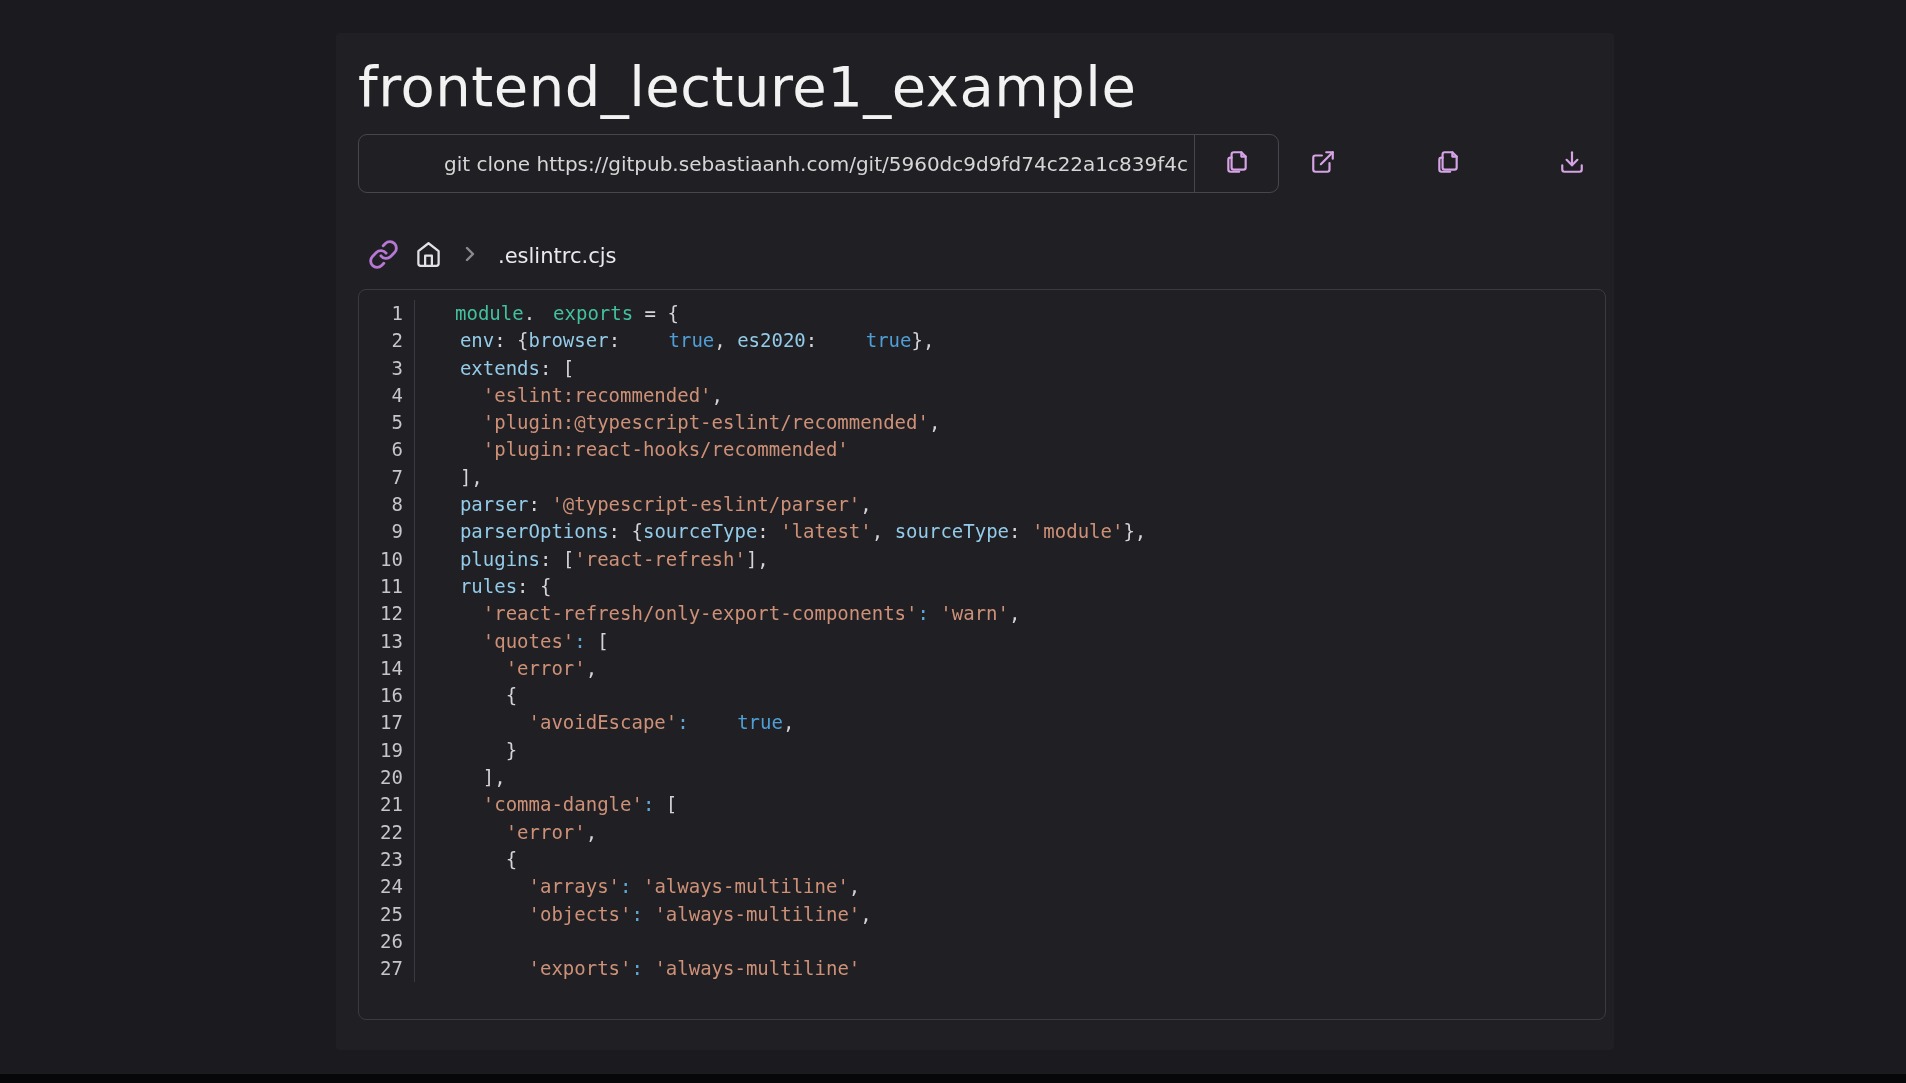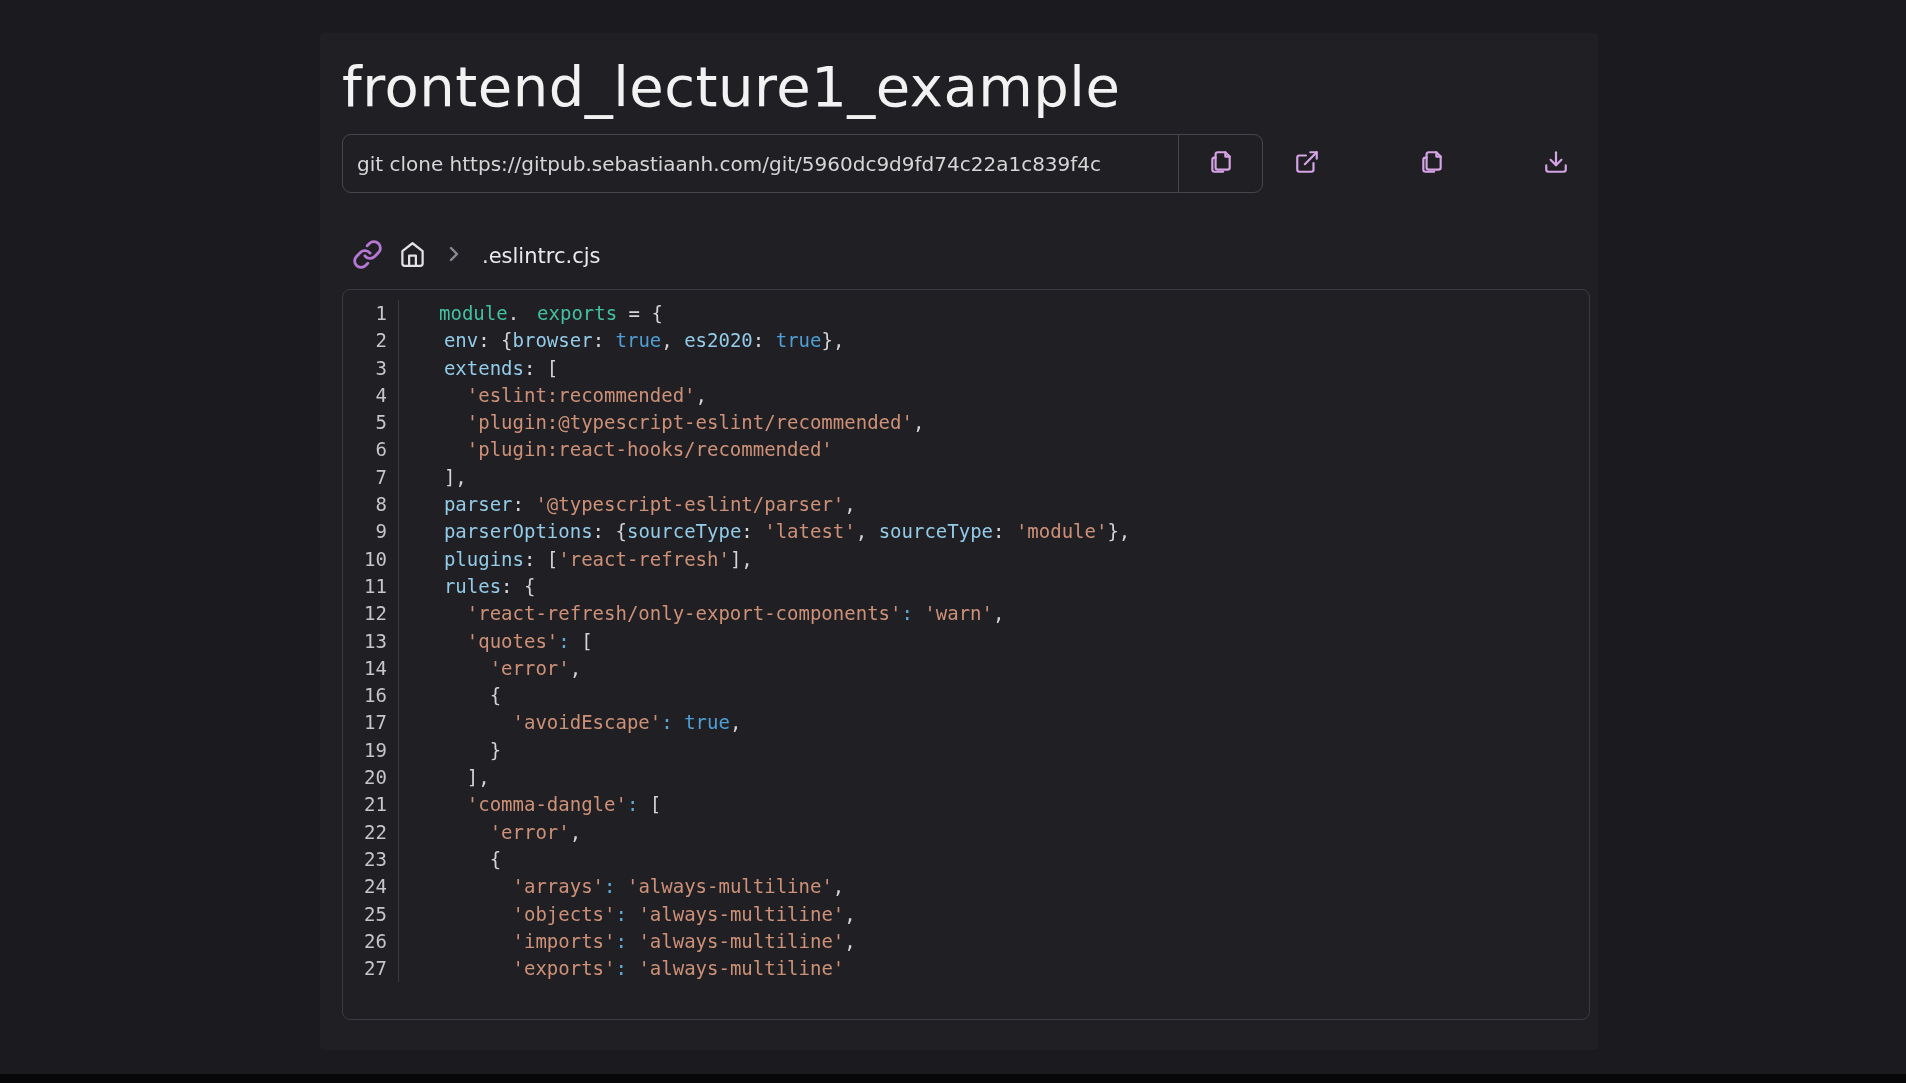--- a/index.html
+++ b/index.html
@@ -7,43 +7,43 @@
     --border:#46464e; --panel-border:#3a3a42;
     --accent:#d6a3e6; --chain:#b678d4;
     --text:#f2f2f2; --muted:#8a8a92; --input-text:#d6d6d6;
     --ln:#c5c5ca; --tok-p:#d4d4d8; --tok-k:#93cbe8; --tok-b:#4f9fd6;
     --tok-s:#ce9178; --tok-f:#43c0a0; --tok-c:#5fa8d6;
   }
   *{box-sizing:border-box;margin:0;padding:0;}
   html,body{width:1906px;height:1083px;overflow:hidden;}
   body{background:var(--bg);font-family:"DejaVu Sans","Liberation Sans",sans-serif;position:relative;}
   .bottom-strip{position:absolute;left:0;bottom:0;width:100%;height:9px;background:var(--strip);}
-  .card{position:absolute;left:320px;top:33px;width:1278px;height:1017px;background:var(--card);border-radius:4px;padding:0 22px;}
+  .card{position:absolute;left:336px;top:33px;width:1278px;height:1017px;background:var(--card);border-radius:4px;padding:0 22px;}
   .page-title{color:var(--text);font-size:56px;font-weight:400;letter-spacing:0.5px;padding-top:18px;line-height:72px;white-space:nowrap;}
   
   .clone-row{display:flex;align-items:stretch;height:59px;margin-top:11px;}
   .input-group{display:flex;width:921px;flex:0 0 921px;}
-  .clone-input{flex:1;min-width:0;background:transparent;border:1px solid var(--border);border-radius:9px 0 0 9px;color:var(--input-text);font-family:"DejaVu Sans","Liberation Sans",sans-serif;font-size:20px;padding:0 6px 0 14px;outline:none;white-space:nowrap;overflow:hidden;}
+  .clone-input{flex:1;min-width:0;background:transparent;border:1px solid var(--border);border-radius:9px 0 0 9px;color:var(--input-text);font-family:"DejaVu Sans","Liberation Sans",sans-serif;font-size:20px;padding:0 6px 0 14px;outline:none;white-space:nowrap;overflow:hidden;text-align:right;}
   .addon-btn{width:85px;margin-left:-1px;background:transparent;border:1px solid var(--border);border-radius:0 9px 9px 0;display:flex;align-items:center;justify-content:center;cursor:pointer;}
   .action-icons{flex:1;display:flex;align-items:center;justify-content:space-between;padding-left:24px;}
   .icon-btn{width:40px;height:40px;background:transparent;border:none;display:flex;align-items:center;justify-content:center;cursor:pointer;}
   .icon-btn svg,.addon-btn svg{stroke:var(--accent);}
   
   .breadcrumb{display:flex;align-items:center;gap:16px;margin-top:44px;height:38px;padding-left:10px;}
   .crumb-link svg{stroke:var(--chain);}
   .crumb-home svg{stroke:#e2e2e6;}
   .crumb-sep svg{stroke:var(--muted);}
   .crumb-file{color:#eaeaee;font-size:21px;}
   .crumb-btn{background:none;border:none;display:flex;align-items:center;cursor:pointer;padding:0;}
   
   .code-panel{margin-top:14px;width:1248px;height:731px;border:1px solid var(--panel-border);border-radius:8px;overflow:hidden;background:var(--card);padding-top:10px;}
   .code-line{display:flex;line-height:27.3px;font-family:"DejaVu Sans Mono","Liberation Mono",monospace;font-size:19px;}
   .ln{flex:0 0 56px;text-align:right;padding-right:11px;color:var(--ln);border-right:1px solid var(--panel-border);user-select:none;}
   .lc{padding-left:22px;white-space:pre;color:var(--tok-p);}
-  .tok-p{color:var(--tok-p);} .tok-k{color:var(--tok-k);} .tok-b{color:var(--tok-b);}
+  .tok-p{color:var(--tok-p);} .tok-k{color:var(--tok-k);} .tok-b{color:var(--tok-b);margin-left:37px;}
   .tok-s{color:var(--tok-s);} .tok-f{color:var(--tok-f);margin-left:18px;} .tok-c{color:var(--tok-c);}
 </style>
 </head>
 <body>
 
 <div class="card">
 
   <h1 class="page-title">frontend_lecture1_example</h1>
 
   <div class="clone-row">
@@ -204,21 +204,20 @@
         <div class="code-line">
           <span class="ln">24</span>
           <span class="lc"><span class="tok-p">        </span><span class="tok-s">'arrays'</span><span class="tok-c">:</span><span class="tok-p"> </span><span class="tok-s">'always-multiline'</span><span class="tok-p">,</span></span>
         </div>
         <div class="code-line">
           <span class="ln">25</span>
           <span class="lc"><span class="tok-p">        </span><span class="tok-s">'objects'</span><span class="tok-c">:</span><span class="tok-p"> </span><span class="tok-s">'always-multiline'</span><span class="tok-p">,</span></span>
         </div>
         <div class="code-line">
           <span class="ln">26</span>
-          <span class="lc"><span class="tok-p">        </span><span class="tok-s">'imports'</span><span class="tok-c">:</span><span class="tok-p"> </span><span class="tok-s">'always-multiline'</span><span class="tok-p">,</span></span>
         </div>
         <div class="code-line">
           <span class="ln">27</span>
           <span class="lc"><span class="tok-p">        </span><span class="tok-s">'exports'</span><span class="tok-c">:</span><span class="tok-p"> </span><span class="tok-s">'always-multiline'</span></span>
         </div>
       </div>
   </div>
 
 </div>
 

